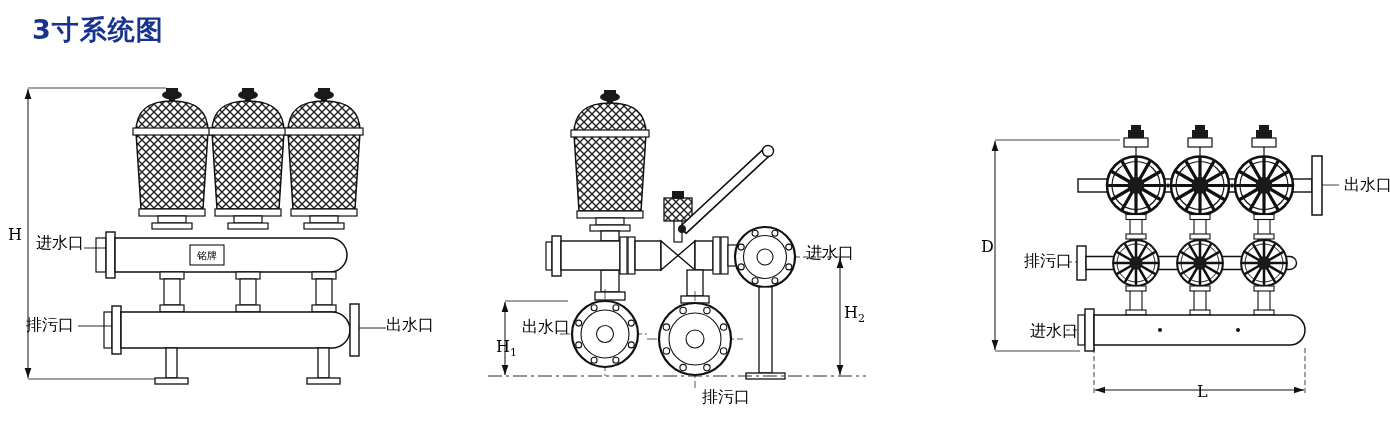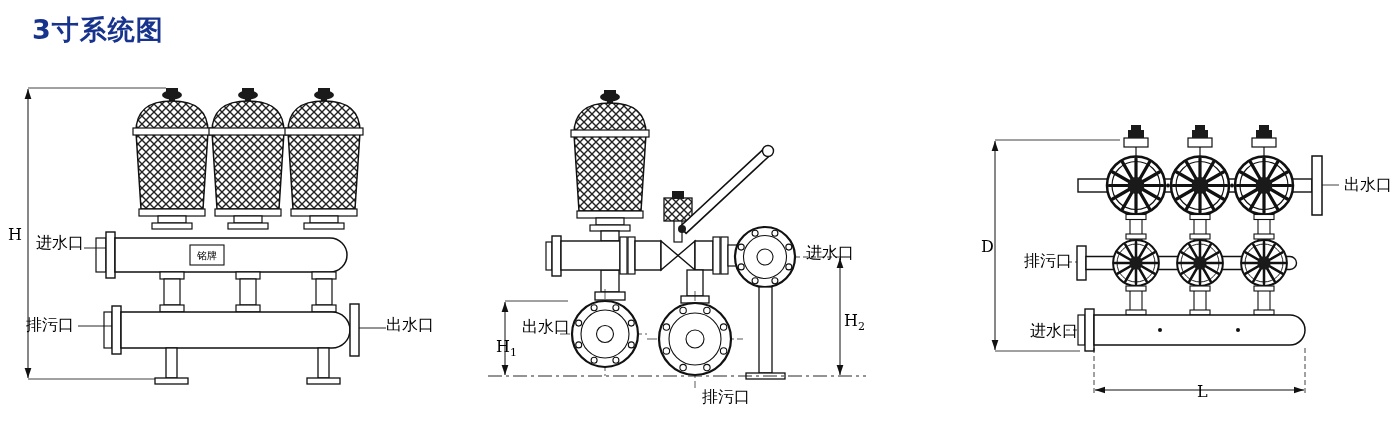--- a/index.html
+++ b/index.html
@@ -300,21 +300,21 @@
 
   <div class="lbl" style="left:36px;top:234px">进水口</div>
   <div class="lbl" style="left:26px;top:316px">排污口</div>
   <div class="lbl" style="left:386px;top:316px">出水口</div>
   <div class="dim" style="left:8px;top:226px">H</div>
 
   <div class="lbl" style="left:522px;top:318px">出水口</div>
   <div class="lbl" style="left:806px;top:244px">进水口</div>
   <div class="lbl" style="left:702px;top:388px">排污口</div>
   <div class="dim" style="left:496px;top:338px"><span>H</span><sub>1</sub></div>
-  <div class="dim" style="left:844px;top:312px"><span>H</span><sub>2</sub></div>
+  <div class="dim" style="left:844px;top:304px"><span>H</span><sub>2</sub></div>
 
   <div class="lbl" style="left:1344px;top:176px">出水口</div>
   <div class="lbl" style="left:1024px;top:252px">排污口</div>
   <div class="lbl" style="left:1030px;top:322px">进水口</div>
   <div class="dim" style="left:981px;top:238px">D</div>
   <div class="dim" style="left:1197px;top:383px">L</div>
 
 </div>
 
 </body></html>

